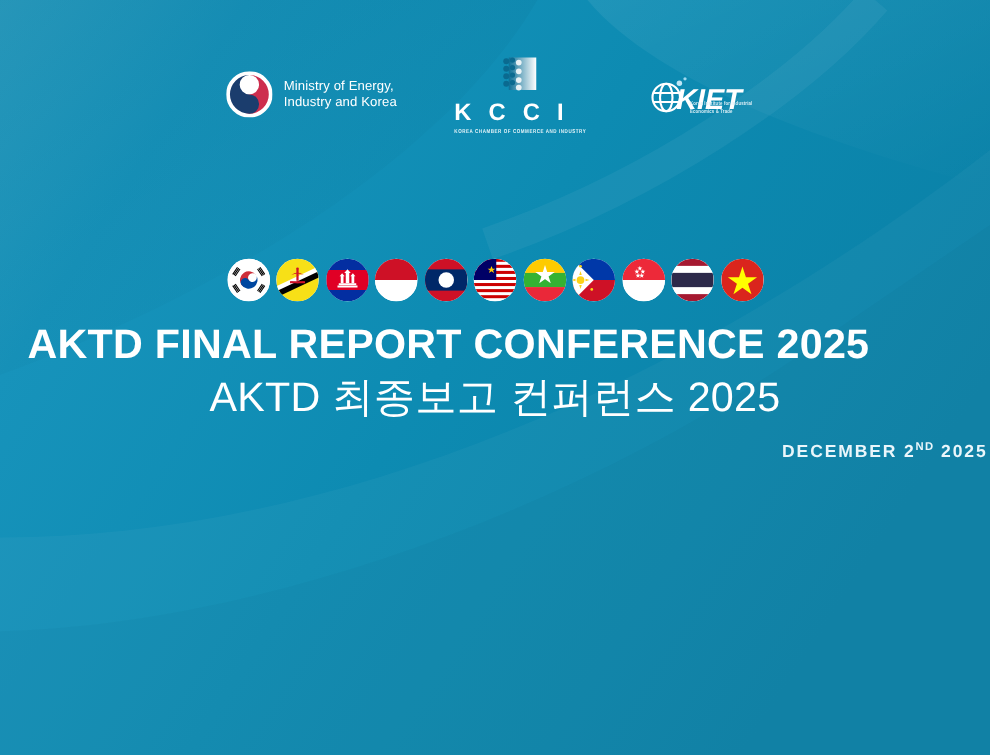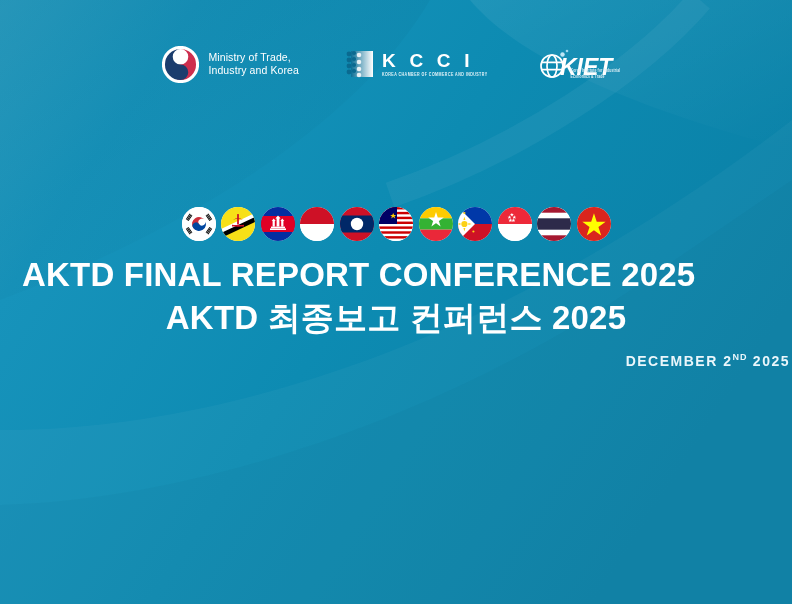--- a/index.html
+++ b/index.html
@@ -35,21 +35,21 @@
   .motie-text{
     color:#ffffff;
     font-size:10.5px;
     line-height:13px;
     font-weight:400;
     letter-spacing:.1px;
     white-space:nowrap;
   }
 
   
-  .kcci{ gap:7px; }
+  .kcci{ gap:7px;flex-direction:column; }
   .kcci-mark{ width:30px; height:30px; flex:0 0 auto; }
   .kcci-type{ display:flex; flex-direction:column; align-items:flex-start; }
   .kcci-word{
     color:#fff; font-size:19px; font-weight:bold;
     letter-spacing:4.2px; line-height:20px;
   }
   .kcci-sub{
     color:#e6f4f9; font-size:3.6px; font-weight:bold;
     letter-spacing:.45px; line-height:6px; white-space:nowrap;
     transform:scaleY(1.25); transform-origin:left top;
@@ -86,21 +86,21 @@
     font-size:33px;
     font-weight:bold;
     letter-spacing:.2px;
     line-height:38px;
     padding-left:22px;
     white-space:nowrap;
   }
   .title-ko{
     color:#ffffff;
     font-size:33px;
-    font-weight:bold;
+    font-weight:normal;
     line-height:40px;
     letter-spacing:.2px;
     text-align:center;
     margin-top:4px;
     white-space:nowrap;
   }
   .date-line{
     margin-top:14px;
     text-align:right;
     padding-right:2px;
@@ -149,21 +149,21 @@
     <div class="logo motie">
       <span class="taegeuk">
         <svg viewBox="0 0 40 40" xmlns="http://www.w3.org/2000/svg">
           <circle cx="20" cy="20" r="19" fill="#ffffff"></circle>
           <path d="M20 3.2 A16.8 16.8 0 0 1 20 36.8 A8.4 8.4 0 0 1 20 20 A8.4 8.4 0 0 0 20 3.2 Z" fill="#cd2e4e"></path>
           <path d="M20 36.8 A16.8 16.8 0 0 1 20 3.2 A8.4 8.4 0 0 0 20 20 A8.4 8.4 0 0 1 20 36.8 Z" fill="#1b3d6d"></path>
           <circle cx="20" cy="20" r="19" fill="none" stroke="#ffffff" stroke-width="2.2"></circle>
         </svg>
       </span>
       <span class="motie-text">
-        <span>Ministry of Trade,</span><br>
+        <span>Ministry of Energy,</span><br>
         <span>Industry and Korea</span>
       </span>
     </div>
 
     <div class="logo kcci">
       <span class="kcci-mark">
         <svg viewBox="0 0 30 30" xmlns="http://www.w3.org/2000/svg">
           <defs>
             <linearGradient id="kg" x1="0" y1="0" x2="1" y2="0">
               <stop offset="0" stop-color="#0b6f96"></stop>

